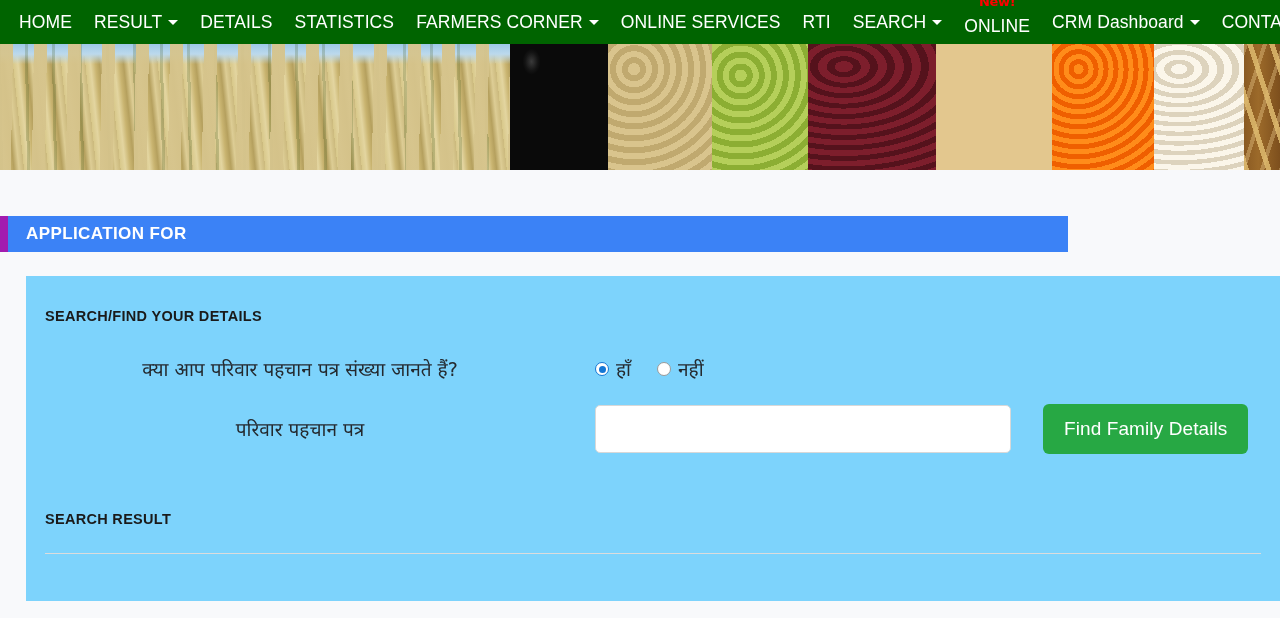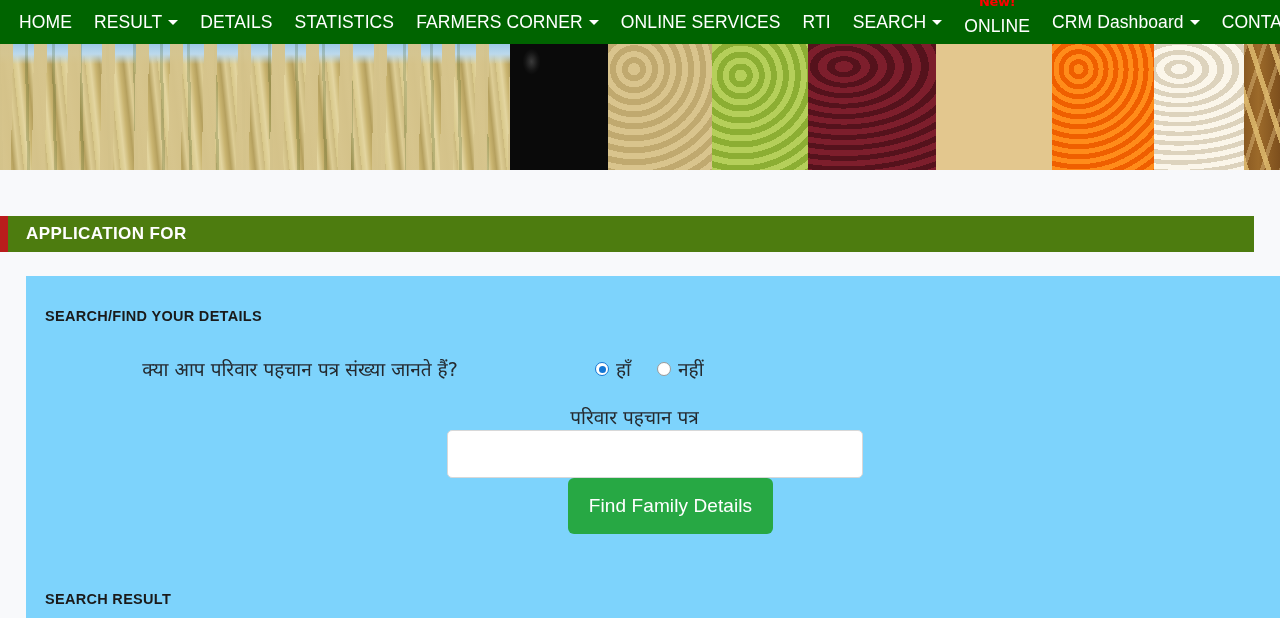--- a/index.html
+++ b/index.html
@@ -155,24 +155,24 @@
         rgba(0,0,0,0) 5px, rgba(0,0,0,0) 21px),
       repeating-linear-gradient(108deg,
         rgba(245,214,150,0.35) 0px, rgba(245,214,150,0.35) 4px,
         rgba(0,0,0,0) 4px, rgba(0,0,0,0) 18px),
       linear-gradient(to right, #8a5a22 0%, #9c6a2a 40%, #7d4f1d 100%);
   }
 
   
   .section-head-wrap { width: 1280px; padding-top: 46px; }
   .section-head {
-    width: 1254px;
+    width: 1068px;
     height: 36px;
-    background: #4d7c0f;
-    border-left: 8px solid #b91c1c;
+    background: #3b82f6;
+    border-left: 8px solid #a21caf;
     display: flex;
     align-items: center;
   }
   .section-head-title {
     color: #ffffff;
     font-size: 17px;
     font-weight: bold;
     letter-spacing: 0.4px;
     padding-left: 18px;
   }
@@ -231,40 +231,40 @@
     width: 7px; height: 7px;
     border-radius: 50%;
     background: #1577d4;
   }
   .radio-label {
     font-size: 19px;
     color: #24292e;
     font-family: "DejaVu Sans", "Liberation Sans", sans-serif;
   }
 
-  .input-row { margin-top: 22px; flex-direction: column; }
+  .input-row { margin-top: 22px; }
   .ppp-input {
     width: 416px;
     height: 48px;
     border: 1px solid #d8d8d8;
     border-radius: 5px;
     background: #ffffff;
     font-size: 16px;
     padding: 0 12px;
     color: #24292e;
     outline: none;
     font-family: "Liberation Sans", sans-serif;
   }
   .find-btn {
     margin-left: 32px;
     background: #27a844;
     color: #ffffff;
     border: none;
     border-radius: 6px;
-    height: 56px;
+    height: 50px;
     padding: 0 21px;
     font-size: 19px;
     cursor: pointer;
     font-family: "Liberation Sans", sans-serif;
     letter-spacing: 0.1px;
   }
 
   .result-title {
     margin-top: 57px;
     font-size: 14.5px;

